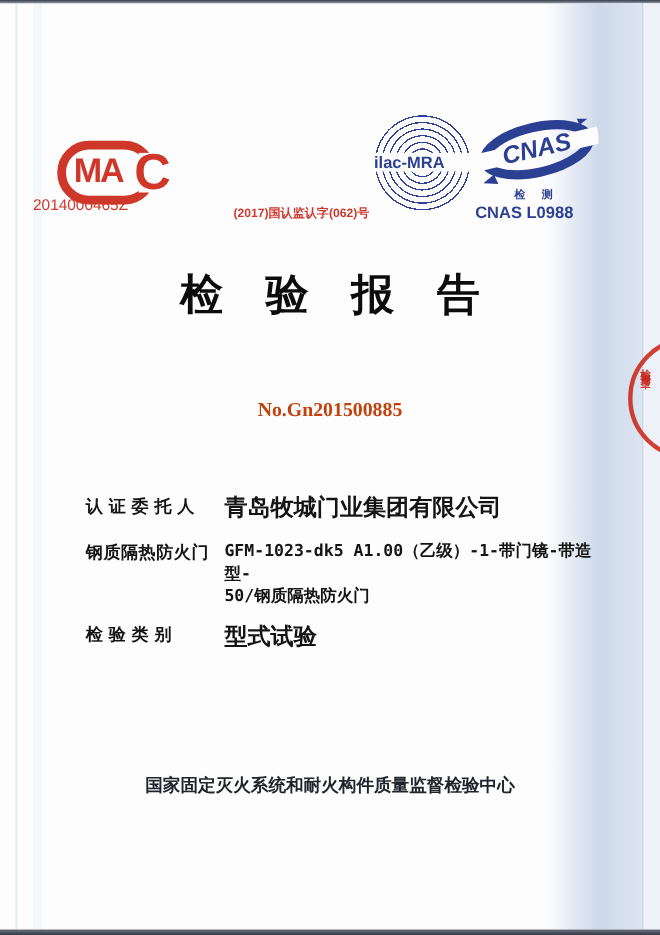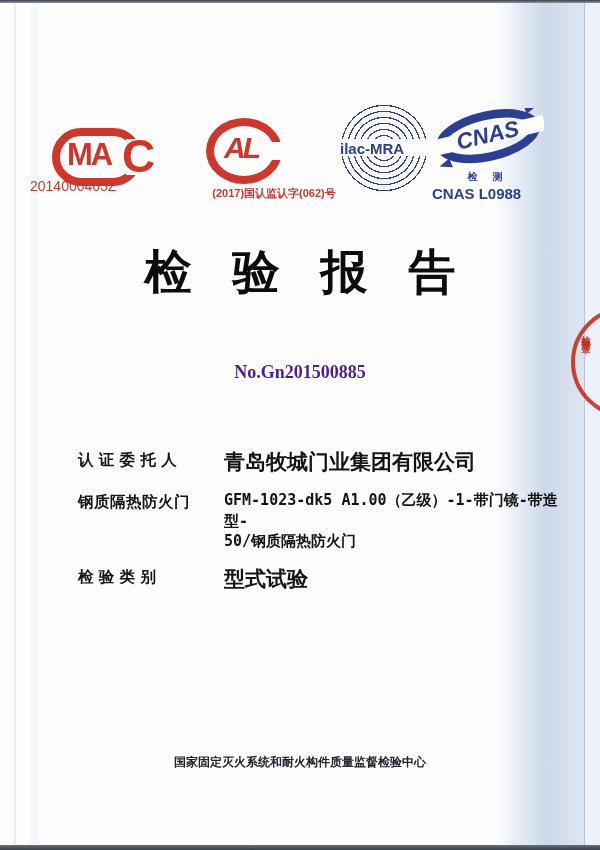--- a/index.html
+++ b/index.html
@@ -44,38 +44,38 @@
   .globe-label{position:absolute;left:0;right:0;top:36px;text-align:left;
          font-size:15px;font-weight:800;color:var(--blue);letter-spacing:0;}
 
   .cnas{position:absolute;left:432px;top:8px;width:112px;height:96px;}
   .cnas-sub1{position:absolute;left:0;right:0;top:62px;text-align:center;font-size:10px;
              font-weight:700;color:var(--blue);letter-spacing:6px;}
   .cnas-sub2{position:absolute;left:0;right:0;top:77px;text-align:left;font-size:15px;
              font-weight:800;color:var(--blue);}
 
   .title{position:absolute;top:241px;left:0;width:600px;text-align:center;
-         font-size:47px;font-weight:900;letter-spacing:14px;text-indent:14px;color:#0c0c0c;}
+         font-size:39px;font-weight:900;letter-spacing:14px;text-indent:14px;color:#0c0c0c;}
   .report-no{position:absolute;top:362px;left:0;width:600px;text-align:center;
-         font-family:"Liberation Serif",serif;font-size:18px;font-weight:700;color:#4c1d95;}
+         font-family:"Liberation Serif",serif;font-size:18px;font-weight:700;color:#c2410c;}
 
   
   .seal{position:absolute;left:571px;top:306px;width:112px;height:112px;border-radius:50%;
         border:4px solid rgba(204,42,30,.9);box-sizing:border-box;}
   .seal-text{position:absolute;left:579px;top:328px;height:78px;writing-mode:vertical-rl;
         font-size:9.5px;color:rgba(195,40,28,.85);letter-spacing:2px;font-weight:700;}
 
   .fields{position:absolute;left:78px;top:448px;width:480px;}
-  .frow{display:flex;margin-bottom:14px;gap:20px;}
+  .frow{display:flex;margin-bottom:14px;}
   .f-label{flex:none;width:126px;font-size:15.5px;font-weight:700;letter-spacing:.5px;padding-top:2px;}
   .f-value{font-size:21px;font-weight:700;white-space:pre-line;line-height:1.35;}
   .f-value.model{font-family:"DejaVu Sans Mono",monospace;font-size:15px;font-weight:700;}
 
-  .footer-org{position:absolute;top:754px;left:0;width:600px;text-align:center;
-         font-size:12px;font-weight:700;color:#20242b;}
+  .footer-org{position:absolute;top:704px;left:0;width:600px;text-align:center;
+         font-size:16px;font-weight:700;color:#20242b;}
 
   :root{--red:#cf372b;--blue:#2b3f93;}
 </style>
 </head>
 <body>
 
 <div class="page">
 
   <div class="edge-top"></div>
   <div class="line-left-1"></div>
@@ -87,25 +87,20 @@
   <div class="logo-row">
 
     <div class="cma">
       <div class="cma-rect"></div>
       <div class="cma-gap"></div>
       <div class="cma-ma">MA</div>
       <div class="cma-c">C</div>
     </div>
     <div class="cma-no">2014000465Z</div>
 
-    <div class="cal">
-      <div class="cal-circle"></div>
-      <div class="cal-gap"></div>
-      <div class="cal-al">AL</div>
-    </div>
     <div class="cal-no">(2017)国认监认字(062)号</div>
 
     <div class="globe">
       <div class="globe-band"></div>
       <div class="globe-label">ilac-MRA</div>
     </div>
 
     <div class="cnas">
       <svg width="112" height="60" viewBox="0 0 120 64">
         <g transform="rotate(-13 60 30)">

